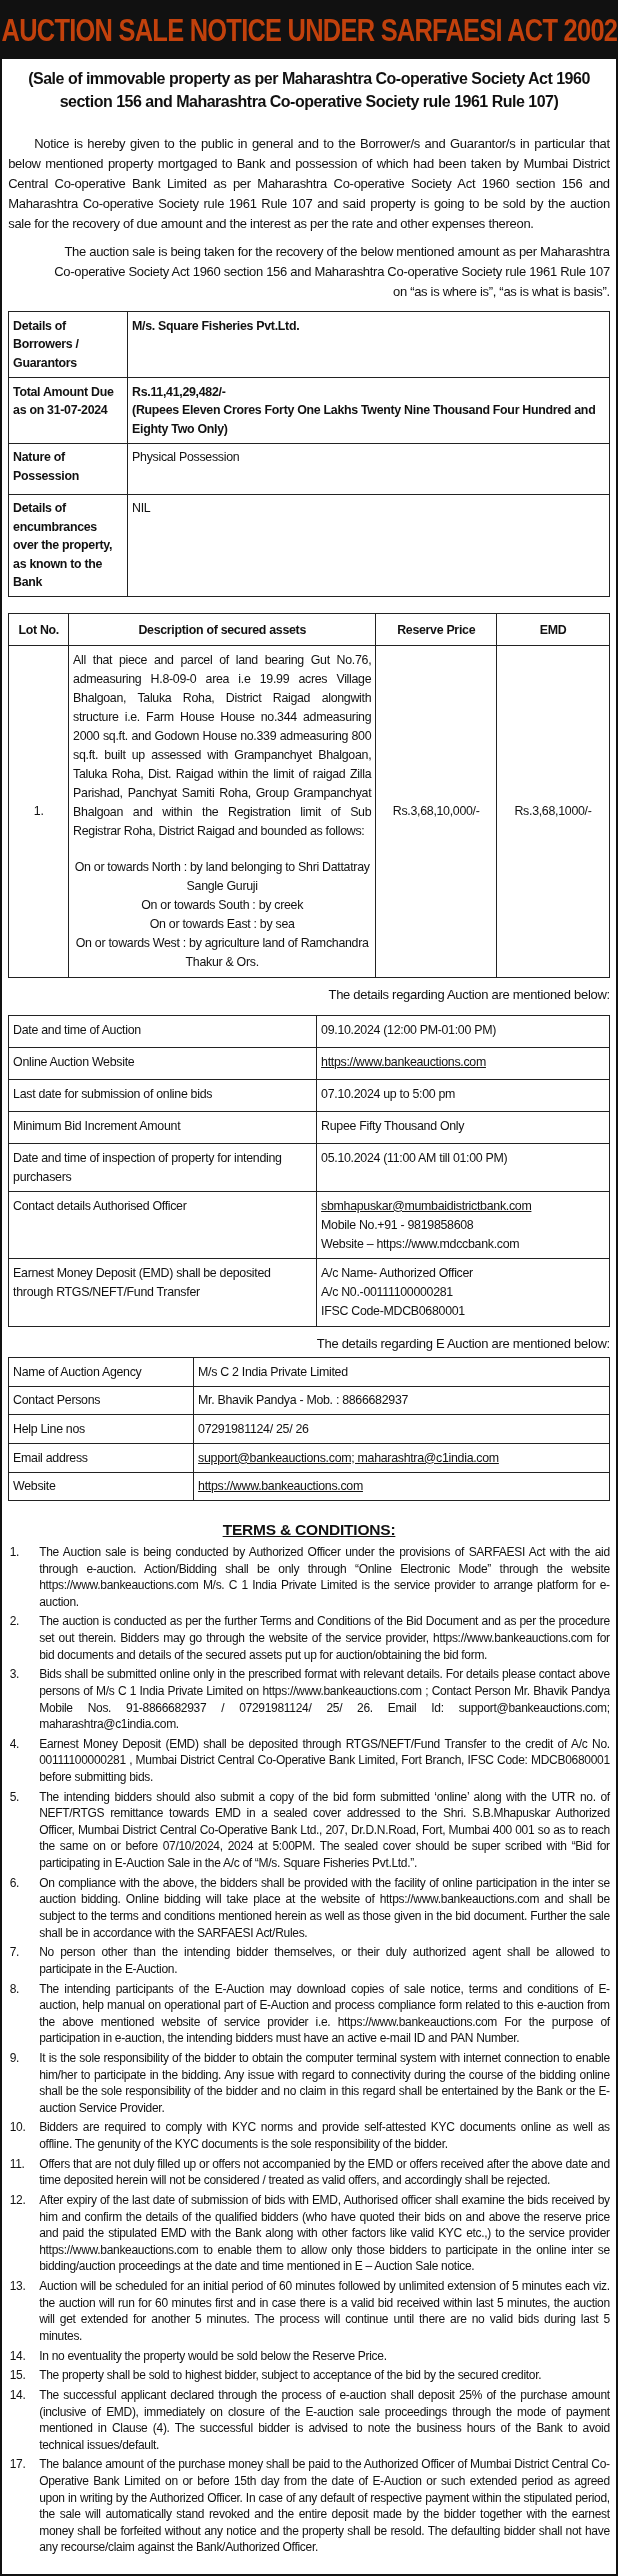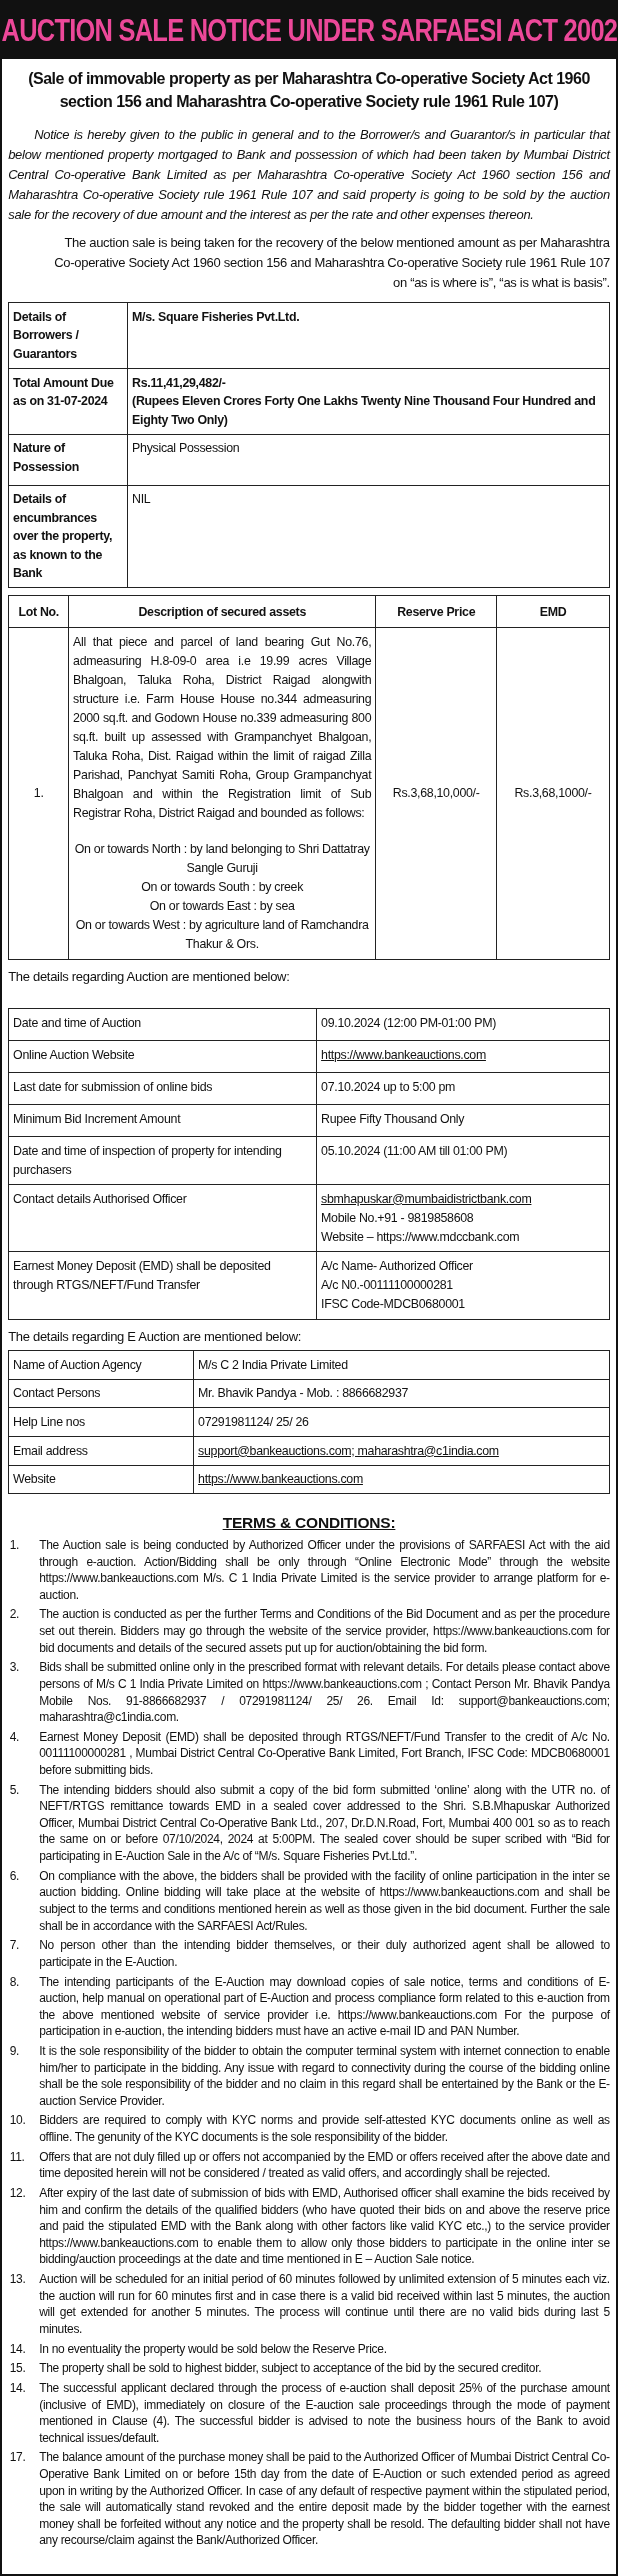--- a/index.html
+++ b/index.html
@@ -8,57 +8,57 @@
     width: 618px; height: 2576px; overflow: hidden;
     font-family: "Liberation Sans", "DejaVu Sans", sans-serif;
     color: #111111;
   }
   .frame {
     width: 618px; height: 2576px;
     border: 2.3px solid #111;
     position: relative;
   }
   .title-bar {
-    background: #111111; color: #ec4899;
+    background: #111111; color: #c2410c;
     height: 57px;
     display: flex; align-items: center; justify-content: center;
     font-family: "Liberation Sans Narrow", "Liberation Sans", sans-serif;
     font-weight: bold; font-size: 31px; letter-spacing: -0.9px;
     transform-origin: center;
   }
   .title-bar span { display: inline-block; transform: scaleX(0.82); white-space: nowrap; }
   .content { padding: 3.1px 6.2px 0 6.2px; }
   .subtitle {
     text-align: center; font-weight: bold; font-size: 16px; line-height: 22.4px;
     letter-spacing: -0.5px; margin-top: 6.2px;
   }
   .para {
     font-size: 13px; line-height: 20px; text-align: justify; letter-spacing: -0.3px;
-    text-indent: 26px; margin-top: 12px; font-style: italic;
+    text-indent: 26px; margin-top: 21px;
   }
   .para2 { margin-top: 7.7px; font-size: 13px; line-height: 20px; letter-spacing: -0.3px; text-align: right; }
   .para2 .ind { display: block; padding-left: 26px; }
   table { border-collapse: collapse; width: 100%; }
   td, th { border: 1.5px solid #222; vertical-align: top; }
   .info-table { margin-top: 9.3px; }
   .info-table td { font-size: 12.4px; line-height: 18.5px; padding: 4.6px 3.9px; letter-spacing: -0.3px; }
   .info-table td.lbl { width: 119px; font-weight: bold; }
   .info-table td.val-bold { font-weight: bold; }
   .info-table tr.r1 td { height: 66px; }
   .info-table tr.r3 td { height: 51px; margin-top: 32px; }
-  .lot-table { margin-top: 7px; }
+  .lot-table { margin-top: 16px; }
   .lot-table th { font-size: 12.4px; font-weight: bold; height: 32px; vertical-align: middle; letter-spacing: -0.3px; }
   .lot-table td { font-size: 12.4px; line-height: 19px; letter-spacing: -0.3px; }
   .lot-table td.lotno { width: 60px; text-align: center; vertical-align: middle; }
   .lot-table td.desc { width: 307px; padding: 4.6px 3.9px; text-align: justify; }
   .lot-table td.price { width: 121px; text-align: center; vertical-align: middle; }
   .lot-table td.emd { text-align: center; vertical-align: middle; }
   .desc .bounds { margin-top: 17px; text-align: center; }
-  .section-lead { font-size: 13px; margin-top: 9.3px; letter-spacing: -0.3px; }
-  .auction-table { margin-top: 24px; }
+  .section-lead { font-size: 13px; margin-top: 9.3px; letter-spacing: -0.3px; text-align: right; }
+  .auction-table { margin-top: 13px; }
   .auction-table td { font-size: 12.4px; line-height: 19px; padding: 4.6px 3.9px; letter-spacing: -0.3px; height: 32px; }
   .auction-table td.k { width: 308px; }
   .eauction-table { margin-top: 6.2px; }
   .eauction-table td { font-size: 12.4px; line-height: 18.5px; padding: 4.6px 3.9px; letter-spacing: -0.3px; height: 28px; }
   .eauction-table td.k { width: 185px; }
   .ul { text-decoration: underline; }
   .terms-title {
     text-align: center; font-weight: bold; font-size: 15.5px; text-decoration: underline;
     margin-top: 20px; letter-spacing: -0.2px;
   }

